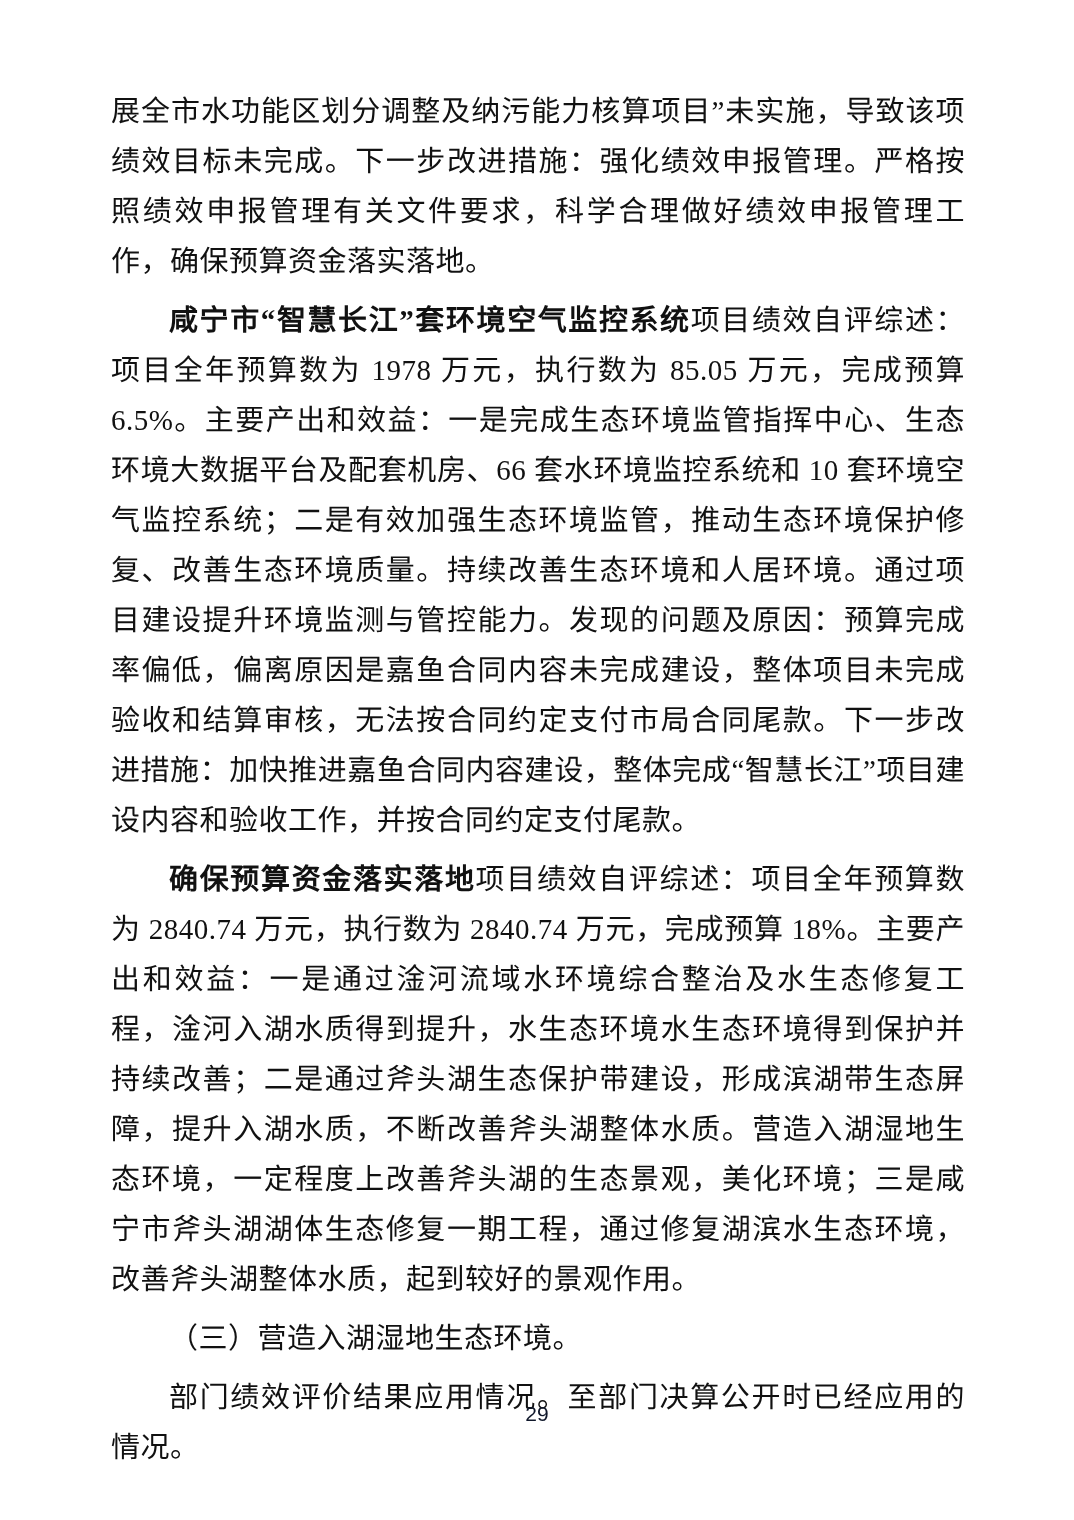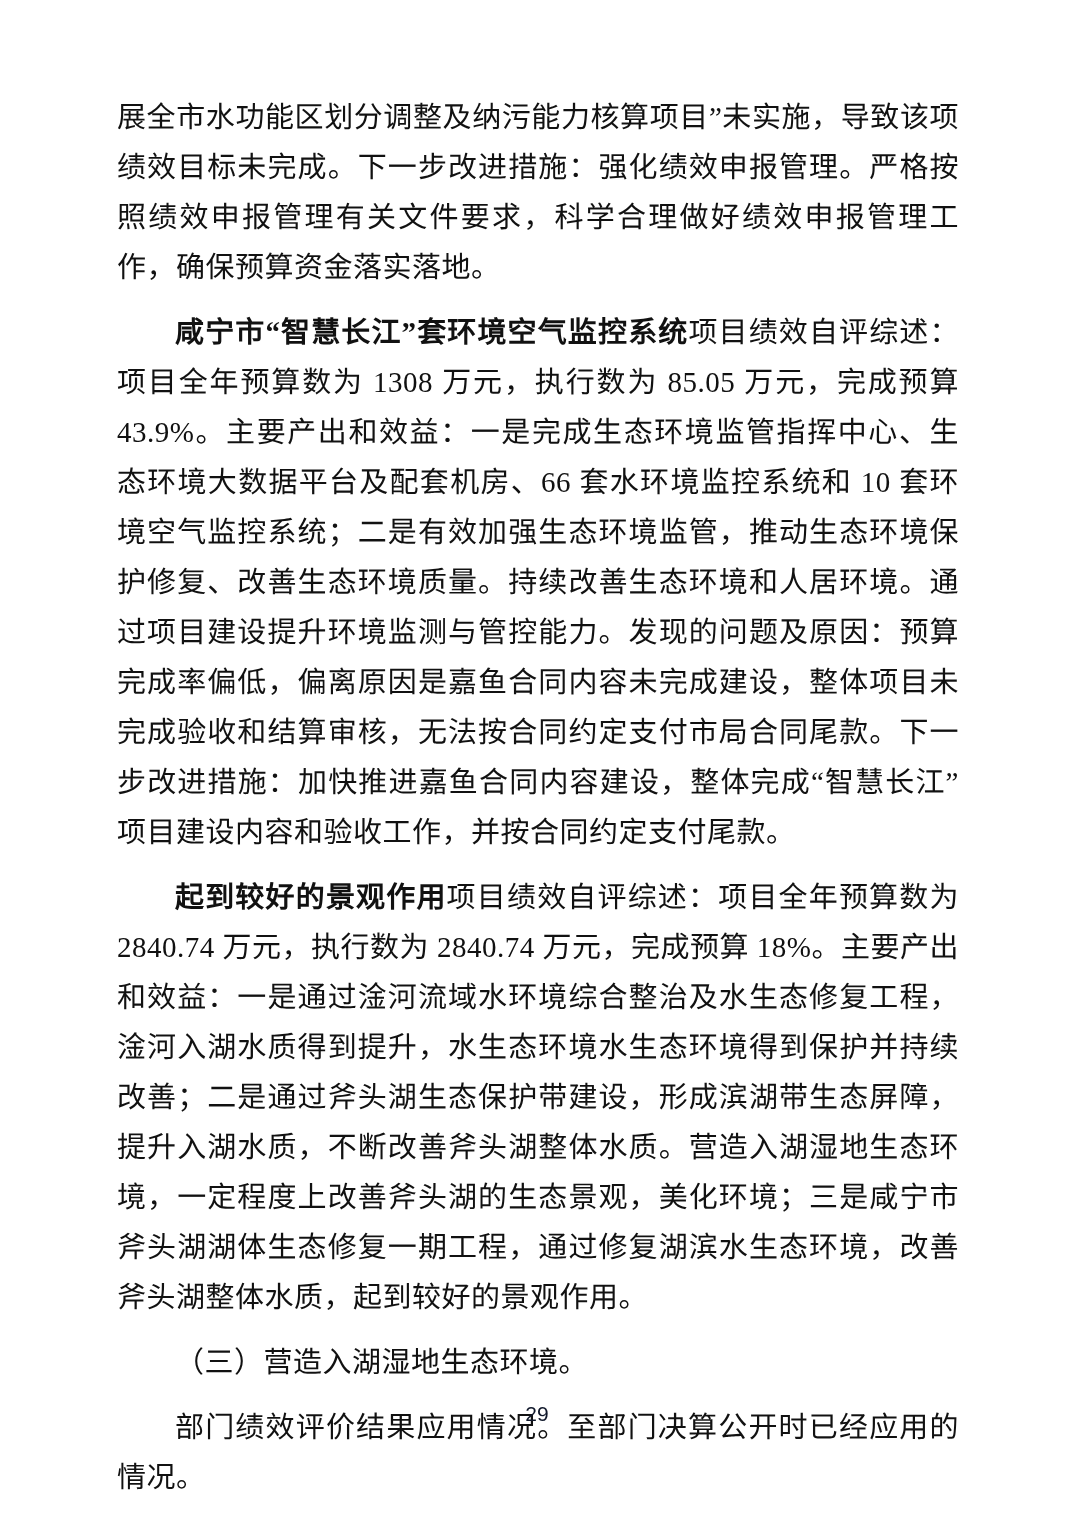--- a/index.html
+++ b/index.html
@@ -21,21 +21,21 @@
     left: 102px;
     top: 77px;
     width: 872px;
     font-size: 29px;
     line-height: 50px;
     text-align: justify;
     text-justify: inter-character;
     letter-spacing: 0.5px;
   }
   .para {
-    margin: 15px;
+    margin: 9px;
     text-indent: 2em;
   }
   .para.no-indent {
     text-indent: 0;
   }
   .lead {
     font-weight: bold;
   }
   .page-number {
     position: absolute;
@@ -50,23 +50,23 @@
   }
 </style>
 </head>
 <body>
 
 <div class="page">
   <div class="text-block">
 
     <p class="para no-indent"><span>展全市水功能区划分调整及纳污能力核算项目”未实施，导致该项绩效目标未完成。下一步改进措施：强化绩效申报管理。严格按照绩效申报管理有关文件要求，科学合理做好绩效申报管理工作，确保预算资金落实落地。</span></p>
 
-    <p class="para"><strong class="lead">咸宁市“智慧长江”套环境空气监控系统</strong><span>项目绩效自评综述：项目全年预算数为 1308 万元，执行数为 85.05 万元，完成预算 43.9%。主要产出和效益：一是完成生态环境监管指挥中心、生态环境大数据平台及配套机房、66 套水环境监控系统和 10 套环境空气监控系统；二是有效加强生态环境监管，推动生态环境保护修复、改善生态环境质量。持续改善生态环境和人居环境。通过项目建设提升环境监测与管控能力。发现的问题及原因：预算完成率偏低，偏离原因是嘉鱼合同内容未完成建设，整体项目未完成验收和结算审核，无法按合同约定支付市局合同尾款。下一步改进措施：加快推进嘉鱼合同内容建设，整体完成“智慧长江”项目建设内容和验收工作，并按合同约定支付尾款。</span></p>
+    <p class="para"><strong class="lead">咸宁市“智慧长江”套环境空气监控系统</strong><span>项目绩效自评综述：项目全年预算数为 1978 万元，执行数为 85.05 万元，完成预算 6.5%。主要产出和效益：一是完成生态环境监管指挥中心、生态环境大数据平台及配套机房、66 套水环境监控系统和 10 套环境空气监控系统；二是有效加强生态环境监管，推动生态环境保护修复、改善生态环境质量。持续改善生态环境和人居环境。通过项目建设提升环境监测与管控能力。发现的问题及原因：预算完成率偏低，偏离原因是嘉鱼合同内容未完成建设，整体项目未完成验收和结算审核，无法按合同约定支付市局合同尾款。下一步改进措施：加快推进嘉鱼合同内容建设，整体完成“智慧长江”项目建设内容和验收工作，并按合同约定支付尾款。</span></p>
 
-    <p class="para"><strong class="lead">起到较好的景观作用</strong><span>项目绩效自评综述：项目全年预算数为 2840.74 万元，执行数为 2840.74 万元，完成预算 18%。主要产出和效益：一是通过淦河流域水环境综合整治及水生态修复工程，淦河入湖水质得到提升，水生态环境水生态环境得到保护并持续改善；二是通过斧头湖生态保护带建设，形成滨湖带生态屏障，提升入湖水质，不断改善斧头湖整体水质。营造入湖湿地生态环境，一定程度上改善斧头湖的生态景观，美化环境；三是咸宁市斧头湖湖体生态修复一期工程，通过修复湖滨水生态环境，改善斧头湖整体水质，起到较好的景观作用。</span></p>
+    <p class="para"><strong class="lead">确保预算资金落实落地</strong><span>项目绩效自评综述：项目全年预算数为 2840.74 万元，执行数为 2840.74 万元，完成预算 18%。主要产出和效益：一是通过淦河流域水环境综合整治及水生态修复工程，淦河入湖水质得到提升，水生态环境水生态环境得到保护并持续改善；二是通过斧头湖生态保护带建设，形成滨湖带生态屏障，提升入湖水质，不断改善斧头湖整体水质。营造入湖湿地生态环境，一定程度上改善斧头湖的生态景观，美化环境；三是咸宁市斧头湖湖体生态修复一期工程，通过修复湖滨水生态环境，改善斧头湖整体水质，起到较好的景观作用。</span></p>
 
     <p class="para"><span>（三）营造入湖湿地生态环境。</span></p>
 
     <p class="para"><span>部门绩效评价结果应用情况。至部门决算公开时已经应用的情况。</span></p>
 
   </div>
 
   <div class="page-number">29</div>
 </div>
 

